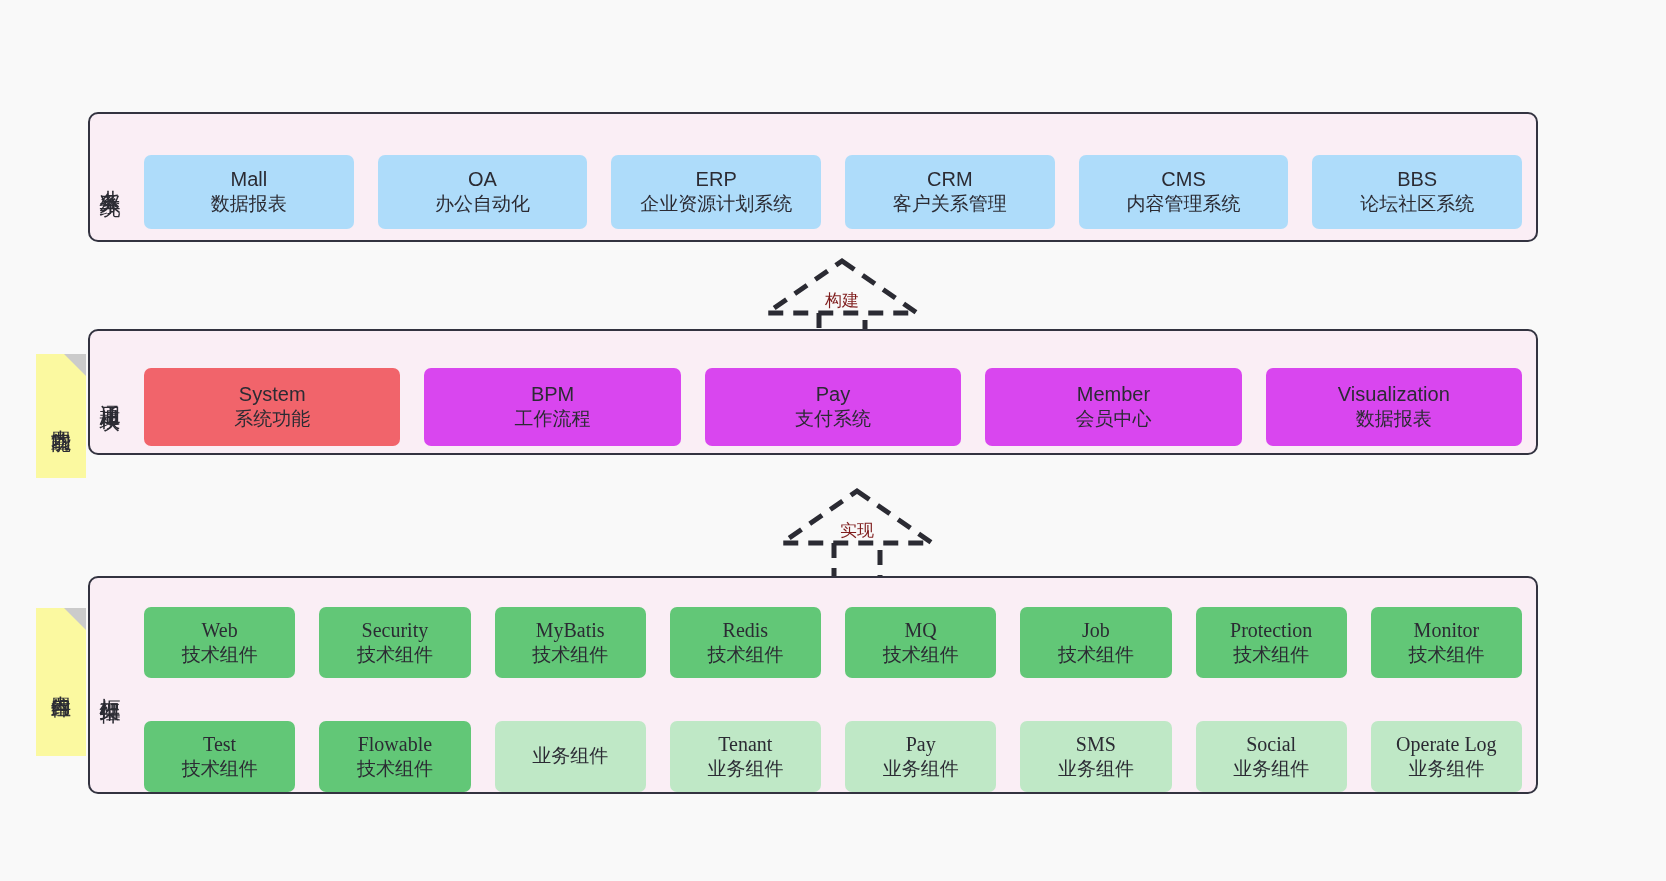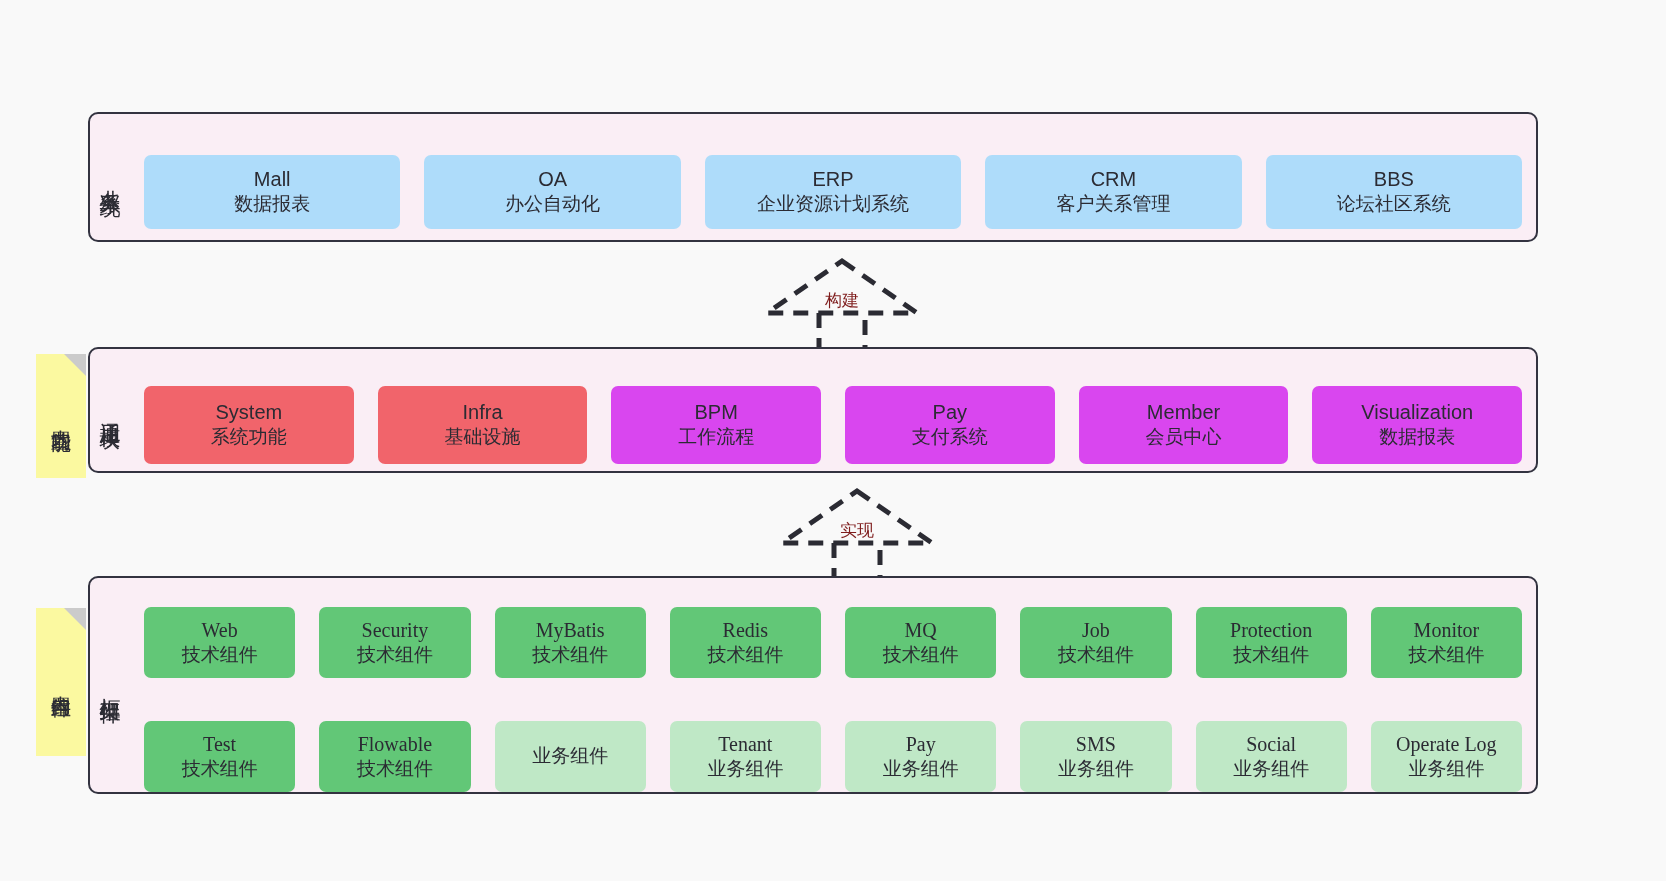--- a/index.html
+++ b/index.html
@@ -82,21 +82,21 @@
   }
 
   .c-blue      { background: #aedcfa; }
   .c-red       { background: #f1646b; }
   .c-pink      { background: #d946ef; }
   .c-green     { background: #62c777; }
   .c-lightgrn  { background: #bfe8c6; }
 
   
   #layer-business  { left: 88px;  top: 112px; width: 1450px; height: 130px; }
-  #layer-common    { left: 88px;  top: 347px; width: 1450px; height: 126px; }
+  #layer-common    { left: 88px;  top: 329px; width: 1450px; height: 126px; }
   #layer-framework { left: 88px;  top: 576px; width: 1450px; height: 218px; }
 
   #layer-business  .row { height: 74px; }
   #layer-common    .row { height: 78px; }
   #layer-framework .row { height: 78px; font-family: Liberation Serif, serif; }
 
   
   .note {
     position: absolute;
     background: #fbf9a0;
@@ -163,20 +163,24 @@
       </div>
       <div class="card c-blue">
         <span class="en">ERP</span>
         <span class="cn">企业资源计划系统</span>
       </div>
       <div class="card c-blue">
         <span class="en">CRM</span>
         <span class="cn">客户关系管理</span>
       </div>
       <div class="card c-blue">
+        <span class="en">CMS</span>
+        <span class="cn">内容管理系统</span>
+      </div>
+      <div class="card c-blue">
         <span class="en">BBS</span>
         <span class="cn">论坛社区系统</span>
       </div>
     </div>
   </div>
 </div>
 
 <div class="arrow" id="arrow-build">
   <svg width="170" height="100" viewBox="0 0 170 100">
     <path d="M85 6 L160 58 L10 58 Z" fill="none" stroke="#2b2b33" stroke-width="5" stroke-dasharray="15 10" stroke-linecap="butt"></path>
@@ -191,24 +195,20 @@
 </div>
 
 <div class="layer" id="layer-common">
   <div class="layer-title">通用模块</div>
   <div class="layer-body">
     <div class="row">
       <div class="card c-red">
         <span class="en">System</span>
         <span class="cn">系统功能</span>
       </div>
-      <div class="card c-red">
-        <span class="en">Infra</span>
-        <span class="cn">基础设施</span>
-      </div>
       <div class="card c-pink">
         <span class="en">BPM</span>
         <span class="cn">工作流程</span>
       </div>
       <div class="card c-pink">
         <span class="en">Pay</span>
         <span class="cn">支付系统</span>
       </div>
       <div class="card c-pink">
         <span class="en">Member</span>

